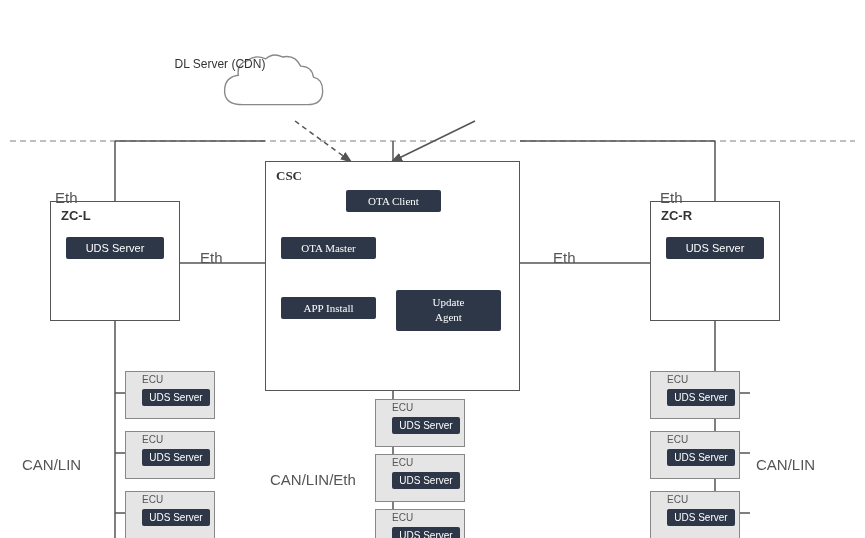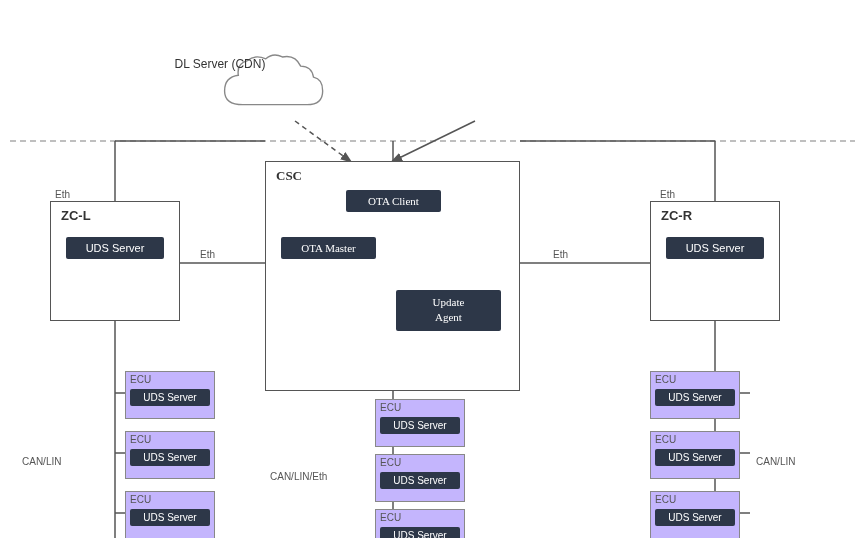--- a/index.html
+++ b/index.html
@@ -72,22 +72,23 @@
       text-align: center;
       border-radius: 2px;
       position: absolute;
       white-space: nowrap;
     }
 
     
     .ecu-box {
       position: absolute;
       border: 1.5px solid #888;
-      background: #c4b5fd;
+      background: #e5e5e5;
       width: 90px;
+      padding-left: 12px;
     }
 
     .ecu-label {
       font-size: 10px;
       color: #555;
       padding: 2px 4px;
       display: block;
     }
 
     .ecu-server {
@@ -96,21 +97,21 @@
       font-size: 10px;
       padding: 3px 6px;
       margin: 2px 4px 4px 4px;
       text-align: center;
       border-radius: 2px;
     }
 
     
     .label {
       position: absolute;
-      font-size: 10px;
+      font-size: 15px;
       color: #555;
     }
 
     
     .svg-overlay {
       position: absolute;
       top: 0;
       left: 0;
       width: 865px;
       height: 538px;
@@ -186,20 +187,23 @@
 
     <div class="component-box" style="left:80px; top:28px; width:95px;">
       <span>OTA Client</span>
     </div>
 
     <div class="component-box" style="left:15px; top:75px; width:95px;">
       <span>OTA Master</span>
     </div>
 
 
+    <div class="component-box" style="left:15px; top:135px; width:95px;">
+      <span>APP Install</span>
+    </div>
 
     <div class="component-box" style="left:130px; top:128px; width:105px; line-height:1.4;">
       <span>Update<br>Agent</span>
     </div>
   </div>
 
   <div class="box" style="left:50px; top:160px; width:130px; height:120px;">
     <span class="box-title">ZC-L</span>
     <div class="component-box" style="left:15px; top:35px; width:98px;">
       <span>UDS Server</span>

